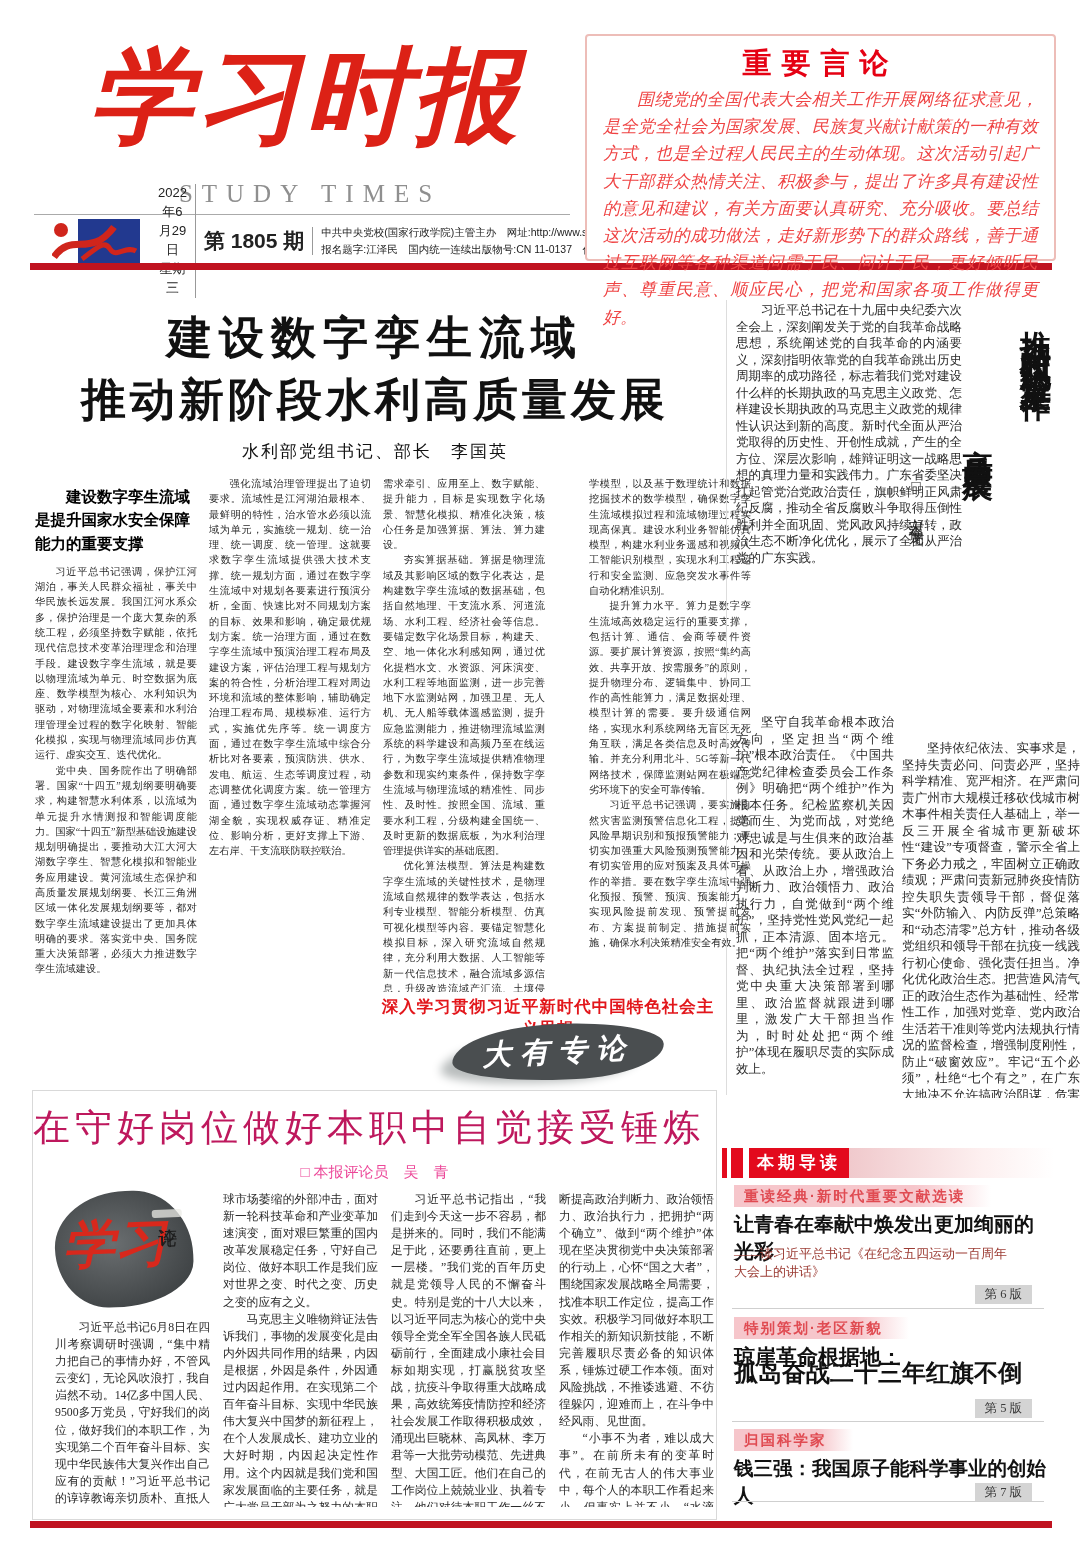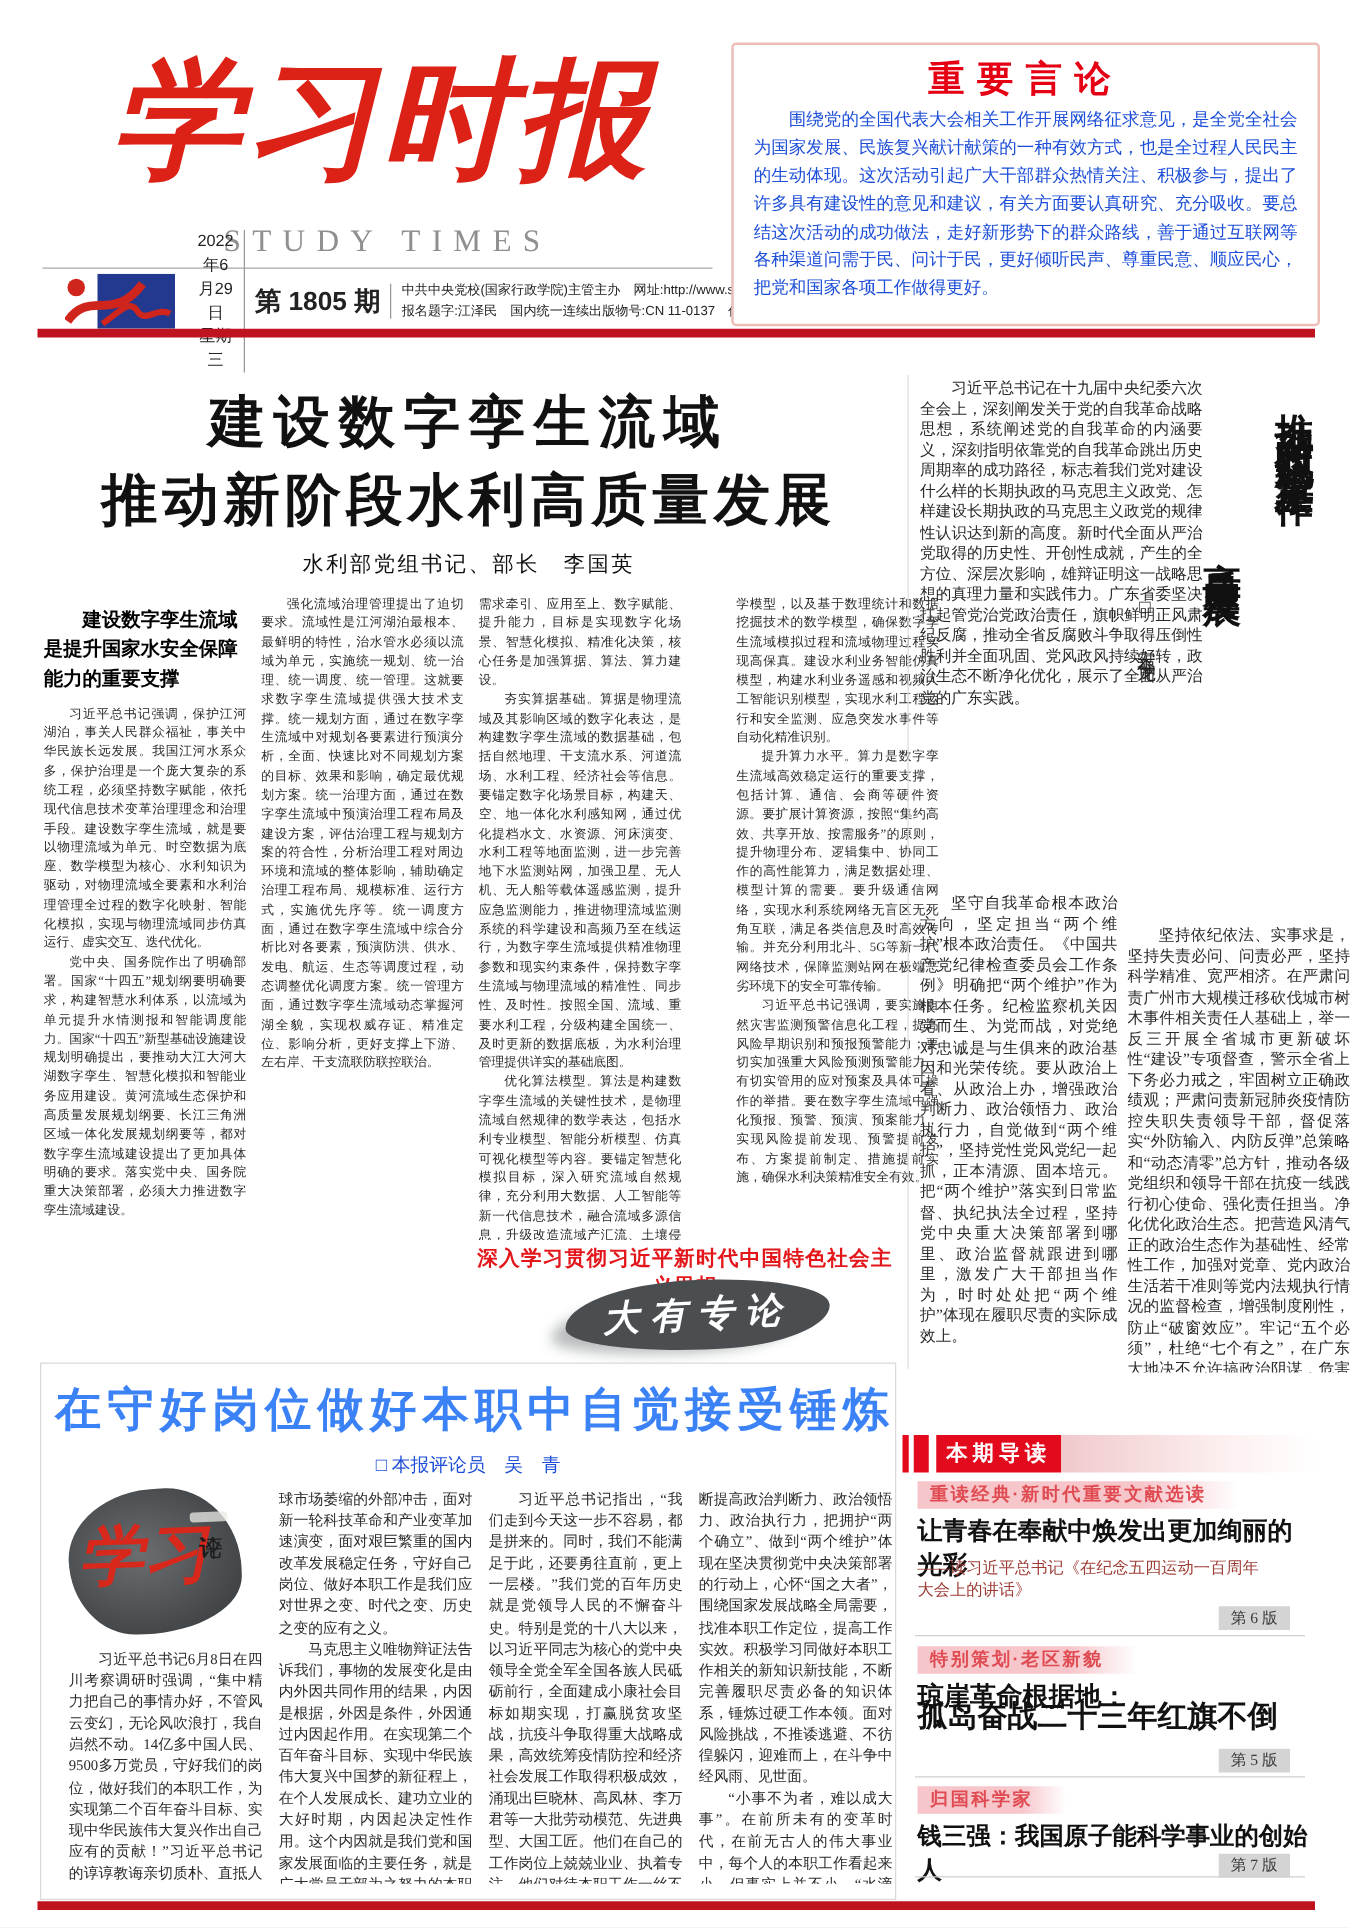--- a/index.html
+++ b/index.html
@@ -19,21 +19,21 @@
   .dl-c1{font-size:13px;line-height:1.45;border-right:1px solid #999;}
   .dl-c2{font-size:12px;border-right:1px solid #999;white-space:nowrap;}
   .dl-c2 b{font-size:21px;font-weight:700;}
   .dl-c3{font-size:10.5px;line-height:1.6;text-align:left;white-space:nowrap;}
   .top-red-rule{left:30px;top:263px;width:1022px;height:7px;background:#c01320;}
   .bottom-red-rule{left:30px;top:1521px;width:1022px;height:7px;background:#c01320;}
   
   .remarks{left:585px;top:34px;width:467px;height:223px;border:2px solid #edbdb8;border-radius:4px;background:#fff;}
   .remarks-title{margin:8px 0 2px;text-align:center;color:#e50113;font-size:29px;font-weight:bold;
                  letter-spacing:10px;font-family:"Liberation Sans","DejaVu Sans",sans-serif;}
-  .remarks-body{margin:2px 16px;font-size:14px;line-height:1.6;text-align:justify;text-indent:2em;color:#1d4ed8;}
+  .remarks-body{margin:2px 16px;font-size:17px;line-height:1.6;text-align:justify;text-indent:2em;color:#ef4444;font-style:italic;}
   
   .m-h1{left:35px;top:308px;width:680px;text-align:center;font-size:45px;font-weight:bold;letter-spacing:7px;
         font-family:"Liberation Sans","DejaVu Sans",sans-serif;color:#111;}
   .m-h2{left:35px;top:370px;width:680px;text-align:center;font-size:45px;font-weight:bold;letter-spacing:4px;
         font-family:"Liberation Sans","DejaVu Sans",sans-serif;color:#111;}
   .m-byline{left:35px;top:440px;width:680px;text-align:center;font-size:17px;letter-spacing:2px;color:#111;}
   .mcol{width:162px;font-size:10.2px;line-height:1.5;text-align:justify;overflow:hidden;color:#2a2a2a;}
   .mcol p{margin:0;text-indent:2em;}
   .colhead{font-size:15.5px;font-weight:bold;line-height:1.5;margin:9px 0;white-space:pre-line;
            font-family:"Liberation Sans","DejaVu Sans",sans-serif;color:#000;text-indent:0;}
@@ -49,23 +49,23 @@
   .r-text p{margin:0;text-indent:2em;}
   .r-part1{left:736px;top:302px;width:226px;height:406px;}
   .r-part2{left:736px;top:714px;width:158px;height:384px;}
   .r-part3{left:902px;top:740px;width:178px;height:358px;}
   .r-title{right:24px;top:306px;height:420px;writing-mode:vertical-rl;font-weight:700;color:#111;}
   .r-title span{display:block;font-size:31px;letter-spacing:6px;margin-left:16px;}
   .r-title .t2{padding-top:118px;}
   .r-byline{left:906px;top:478px;writing-mode:vertical-rl;font-size:15px;letter-spacing:5px;color:#222;}
   
   .commentary{left:32px;top:1090px;width:683px;height:428px;border:1px solid #d9d9d9;background:#fff;}
-  .c-h{position:absolute;left:0;top:12px;width:100%;text-align:right;font-size:37px;font-weight:bold;
-       letter-spacing:5px;color:#3b82f6;}
-  .c-byline{position:absolute;left:0;top:72px;width:100%;text-align:center;font-size:15px;color:#1d4ed8;}
+  .c-h{position:absolute;left:0;top:12px;width:100%;text-align:left;font-size:37px;font-weight:normal;
+       letter-spacing:5px;color:#be185d;}
+  .c-byline{position:absolute;left:0;top:72px;width:100%;text-align:center;font-size:15px;color:#ec4899;}
   .c-logo{position:absolute;left:22px;top:100px;width:138px;height:116px;
           background:radial-gradient(ellipse at 42% 45%,#6a6e70,#3f4345 78%);
           border-radius:55% 45% 60% 40%/50% 60% 40% 55%;transform:rotate(-2deg);}
   .c-logo .l1{position:absolute;left:8px;top:18px;font-size:52px;font-weight:900;font-style:italic;color:#d8281c;}
   .c-logo .l2{position:absolute;right:10px;top:20px;writing-mode:vertical-rl;font-size:19px;color:#1d1d1d;
               background:rgba(235,235,230,0.75);padding:4px 2px;border-radius:3px;}
   .c-col{position:absolute;width:155px;font-size:11.8px;line-height:1.45;text-align:justify;overflow:hidden;color:#2a2a2a;}
   .c-col p{margin:0;text-indent:2em;}
   
   .index{left:722px;top:1145px;width:332px;height:358px;}

